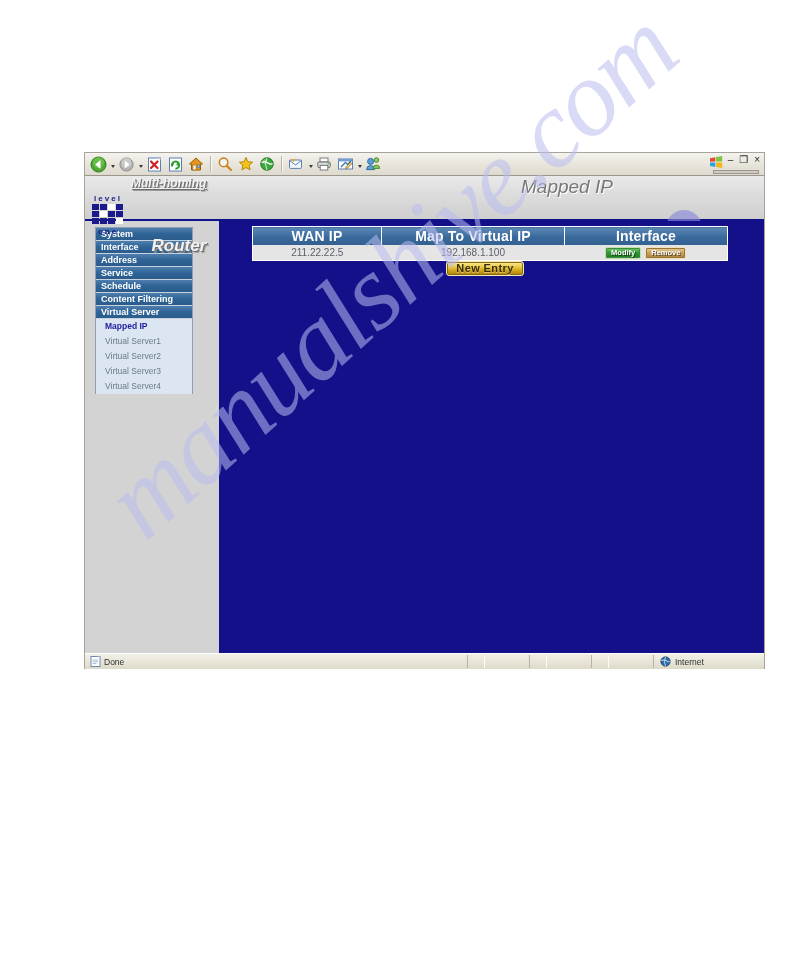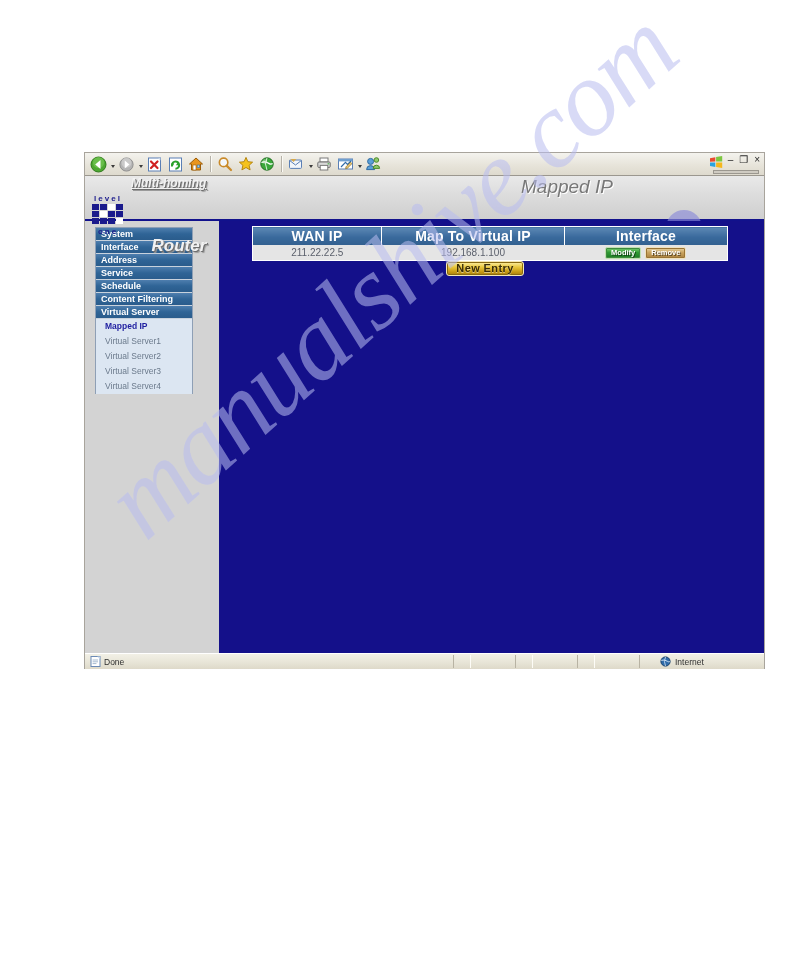--- a/index.html
+++ b/index.html
@@ -367,21 +367,21 @@
   .sb-seg {
     width: 16px; height: 13px;
     border-left: 1px solid #b8b3a3;
     border-right: 1px solid #fdfcf7;
     flex: 0 0 auto;
   }
   .sb-spacer { flex: 1; }
   .sb-zone {
     display: flex; align-items: center; gap: 4px;
     border-left: 1px solid #b8b3a3;
-    padding-left: 20px;
+    padding-left: 6px;
     padding-right: 10px;
     height: 13px;
     min-width: 92px;
   }
 </style>
 </head>
 <body>
 
 <div id="watermark">
   <div class="wm-text">manualshive.com</div>

